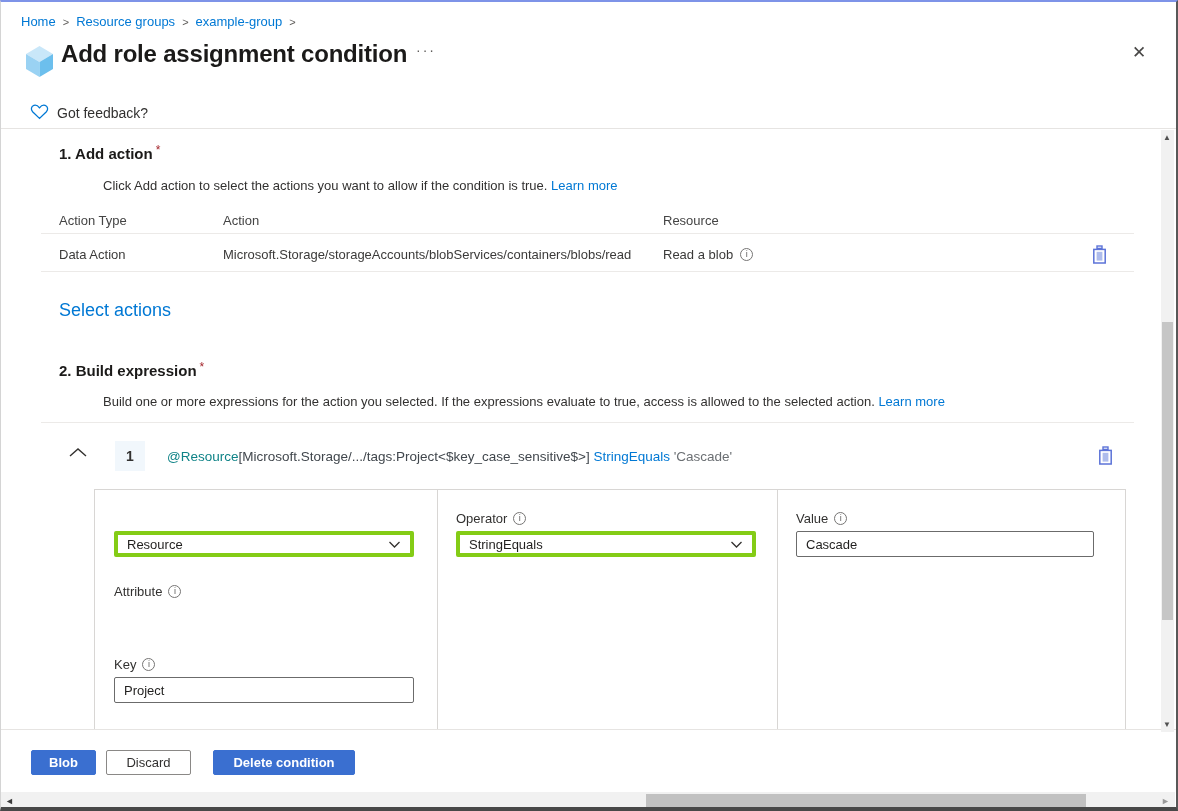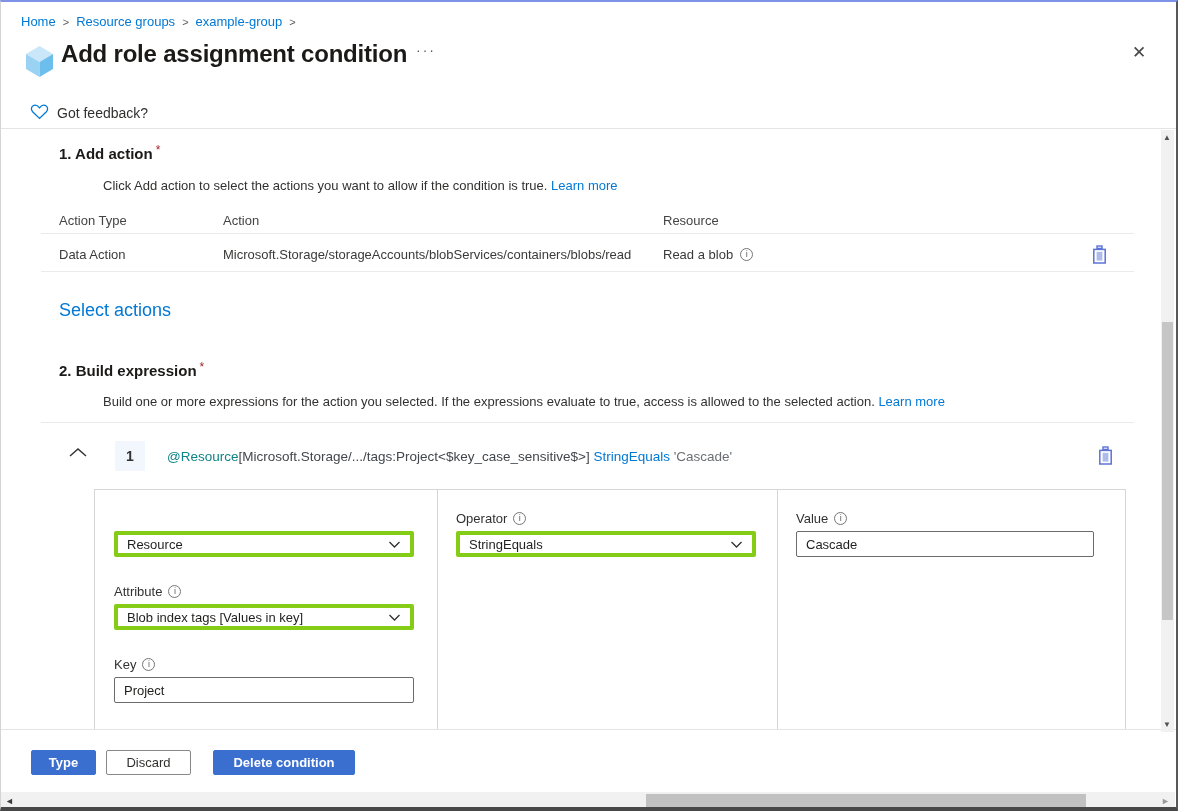--- a/index.html
+++ b/index.html
@@ -177,26 +177,20 @@
     <span>Resource</span>
     <span><svg width="13" height="9" viewBox="0 0 13 9">
           <polyline points="1.5,2 6.5,7 11.5,2" fill="none" stroke="#33312f" stroke-width="1.3"></polyline>
         </svg></span>
   </div>
 
   <div class="f-label abs" style="left:113px; top:582px;">
     <span>Attribute</span>
     <span class="info-i">i</span>
   </div>
-  <div class="dropdown" style="left:113px; top:602px; width:300px;">
-    <span>Blob index tags [Values in key]</span>
-    <span><svg width="13" height="9" viewBox="0 0 13 9">
-          <polyline points="1.5,2 6.5,7 11.5,2" fill="none" stroke="#33312f" stroke-width="1.3"></polyline>
-        </svg></span>
-  </div>
 
   <div class="f-label abs" style="left:113px; top:655px;">
     <span>Key</span>
     <span class="info-i">i</span>
   </div>
   <input class="tinput" style="left: 113px; top: 675px; width: 300px;" value="Project">
 
   <div class="f-label abs" style="left:455px; top:509px;">
     <span>Operator</span>
     <span class="info-i">i</span>
@@ -208,21 +202,21 @@
         </svg></span>
   </div>
 
   <div class="f-label abs" style="left:795px; top:509px;text-align:center;">
     <span>Value</span>
     <span class="info-i">i</span>
   </div>
   <input class="tinput" style="left: 795px; top: 529px; width: 298px;" value="Cascade">
 
   <div class="abs divider" style="top:727px;"></div>
-  <div class="btn btn-primary" style="left:30px; top:748px; width:65px;">Type</div>
+  <div class="btn btn-primary" style="left:30px; top:748px; width:65px;">Blob</div>
   <div class="btn btn-secondary" style="left:105px; top:748px; width:85px;">Discard</div>
   <div class="btn btn-primary" style="left:212px; top:748px; width:142px;">Delete condition</div>
 
   <div class="abs vtrack">
     <span class="sb-arrow" style="top:3px;">▲</span>
     <div class="vthumb"></div>
     <span class="sb-arrow" style="bottom:3px;">▼</span>
   </div>
 
   <div class="abs htrack">

